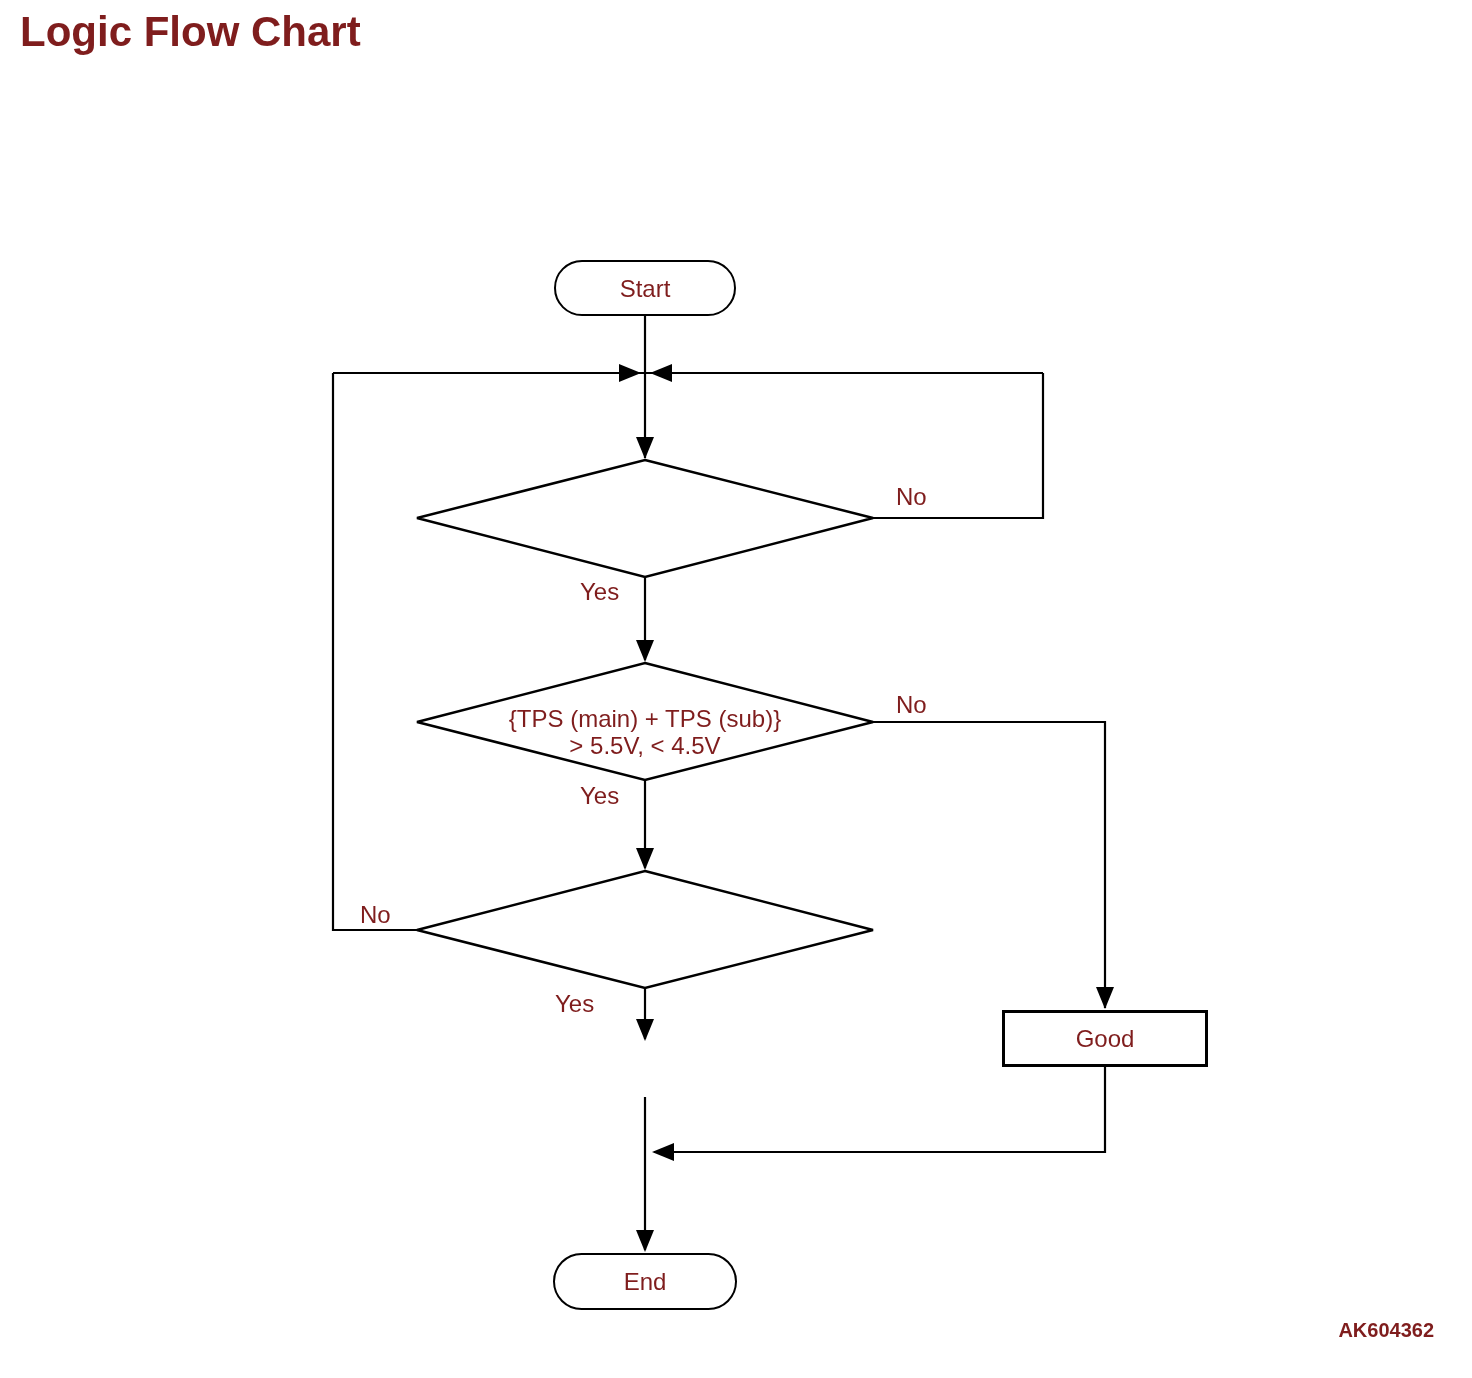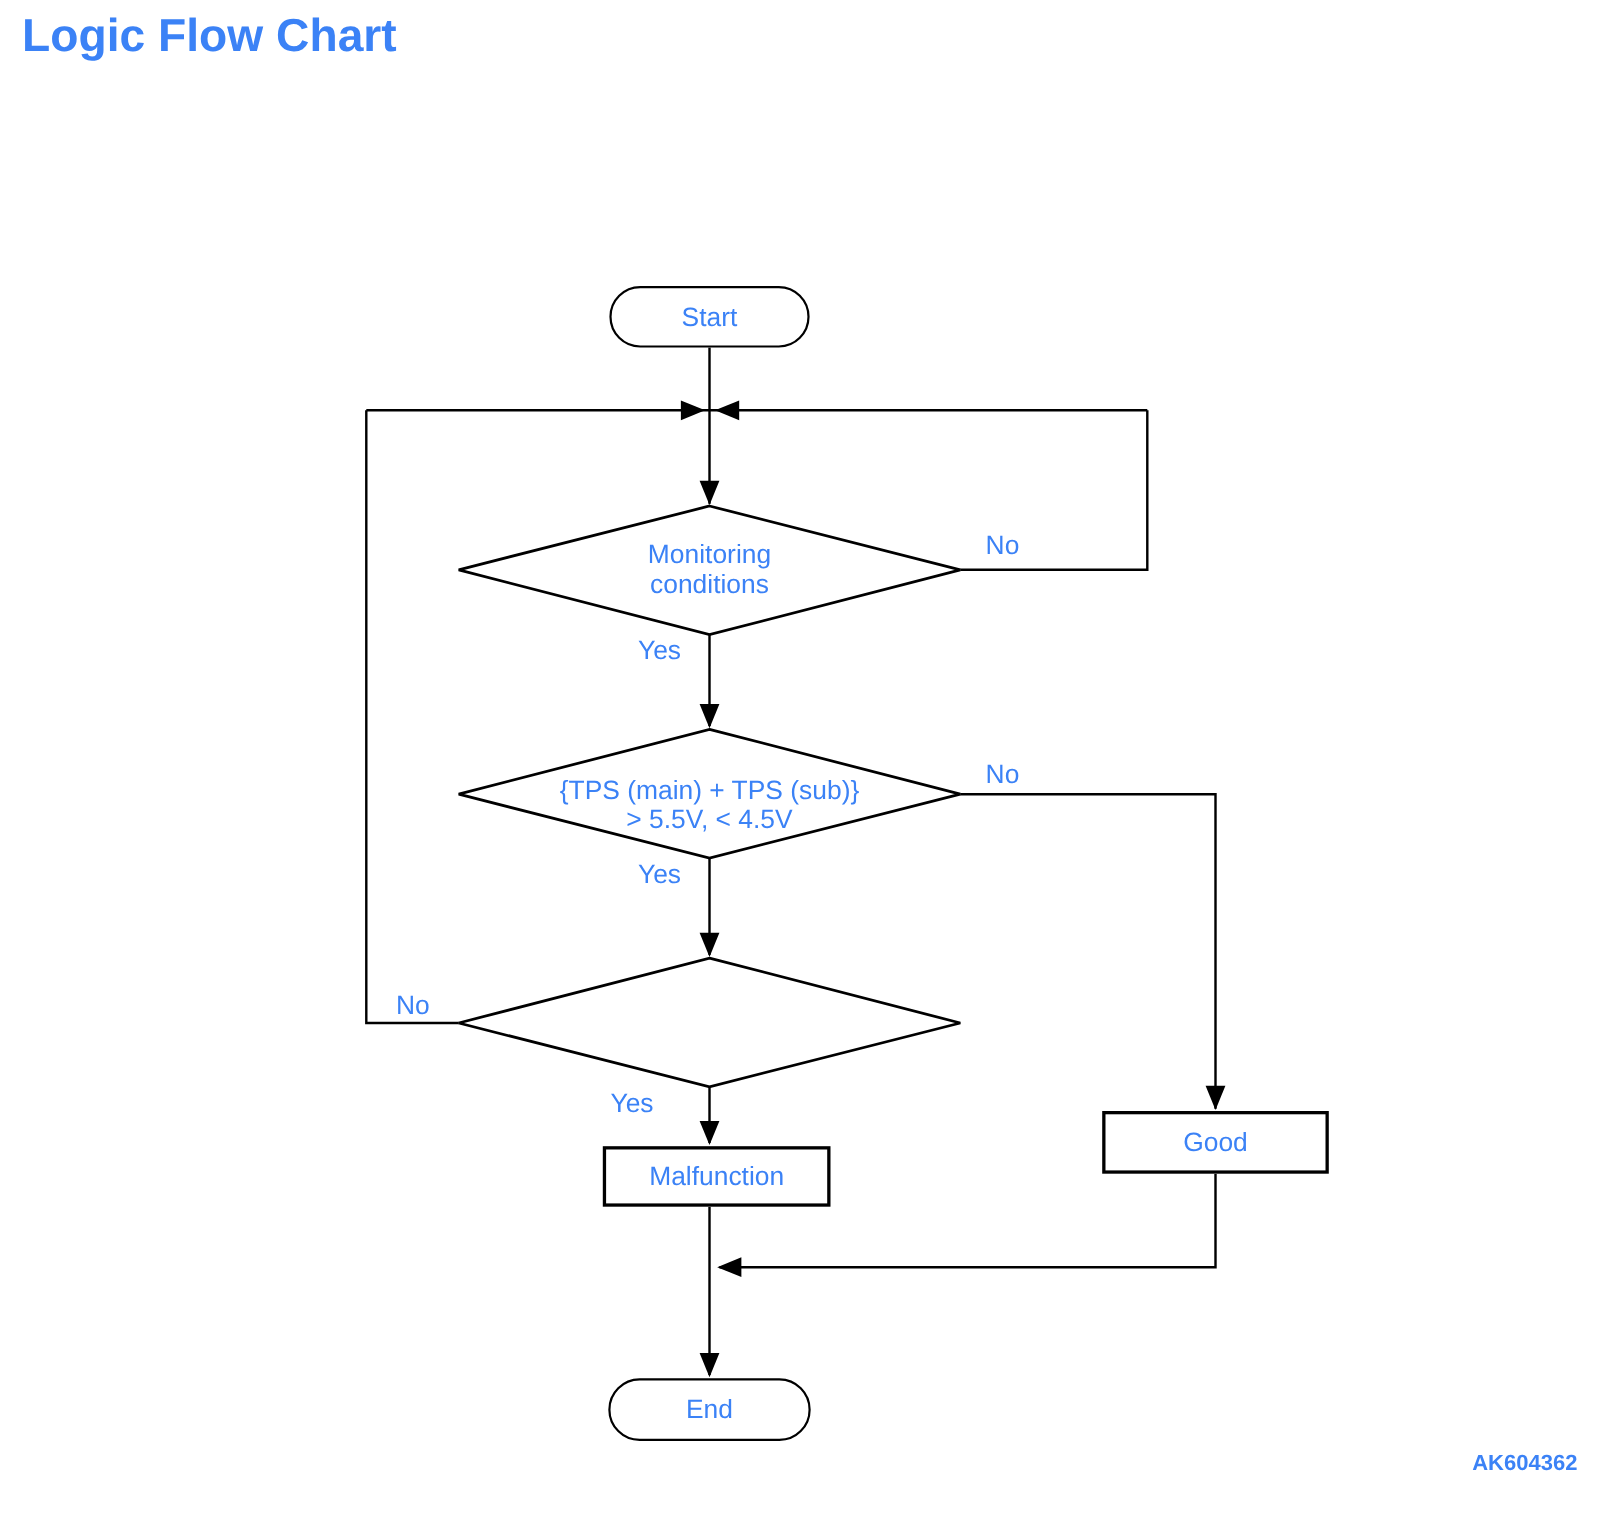--- a/index.html
+++ b/index.html
@@ -6,21 +6,21 @@
     margin: 0;
     padding: 0;
     background: #ffffff;
   }
   .canvas {
     position: relative;
     width: 1472px;
     height: 1378px;
     background: #ffffff;
     font-family: "Liberation Sans", sans-serif;
-    color: #3b82f6;
+    color: #7f1d1d;
     overflow: hidden;
   }
   .page-title {
     position: absolute;
     left: 20px;
     top: 8px;
     font-size: 42px;
     font-weight: 700;
     letter-spacing: 0px;
     white-space: nowrap;
@@ -112,34 +112,29 @@
       <polygon points="1105,1009 1096,987 1114,987"></polygon>
       <polygon points="652,1152 674,1143 674,1161"></polygon>
       <polygon points="645,1252 636,1230 654,1230"></polygon>
     </g>
   </svg>
 
   <div class="node terminator" style="left:554px; top:260px; width:182px; height:56px;">
     <span>Start</span>
   </div>
 
-  <div class="node process" style="left:548px; top:1042px; width:207px; height:55px;">
-    <span>Malfunction</span>
-  </div>
 
   <div class="node process" style="left:1002px; top:1010px; width:206px; height:57px;">
     <span>Good</span>
   </div>
 
   <div class="node terminator" style="left:553px; top:1253px; width:184px; height:57px;">
     <span>End</span>
   </div>
 
-  <div class="decision-label" style="left:495px; top:491px; width:300px; height:54px;">Monitoring
-conditions</div>
 
   <div class="decision-label" style="left:475px; top:695px; width:340px; height:54px;margin-top:10px;">{TPS (main) + TPS (sub)}
 &gt; 5.5V, &lt; 4.5V</div>
 
 
   <div class="edge-label" style="left:580px; top:579px;">Yes</div>
   <div class="edge-label" style="left:896px; top:484px;">No</div>
 
   <div class="edge-label" style="left:580px; top:783px;">Yes</div>
   <div class="edge-label" style="left:896px; top:692px;">No</div>

